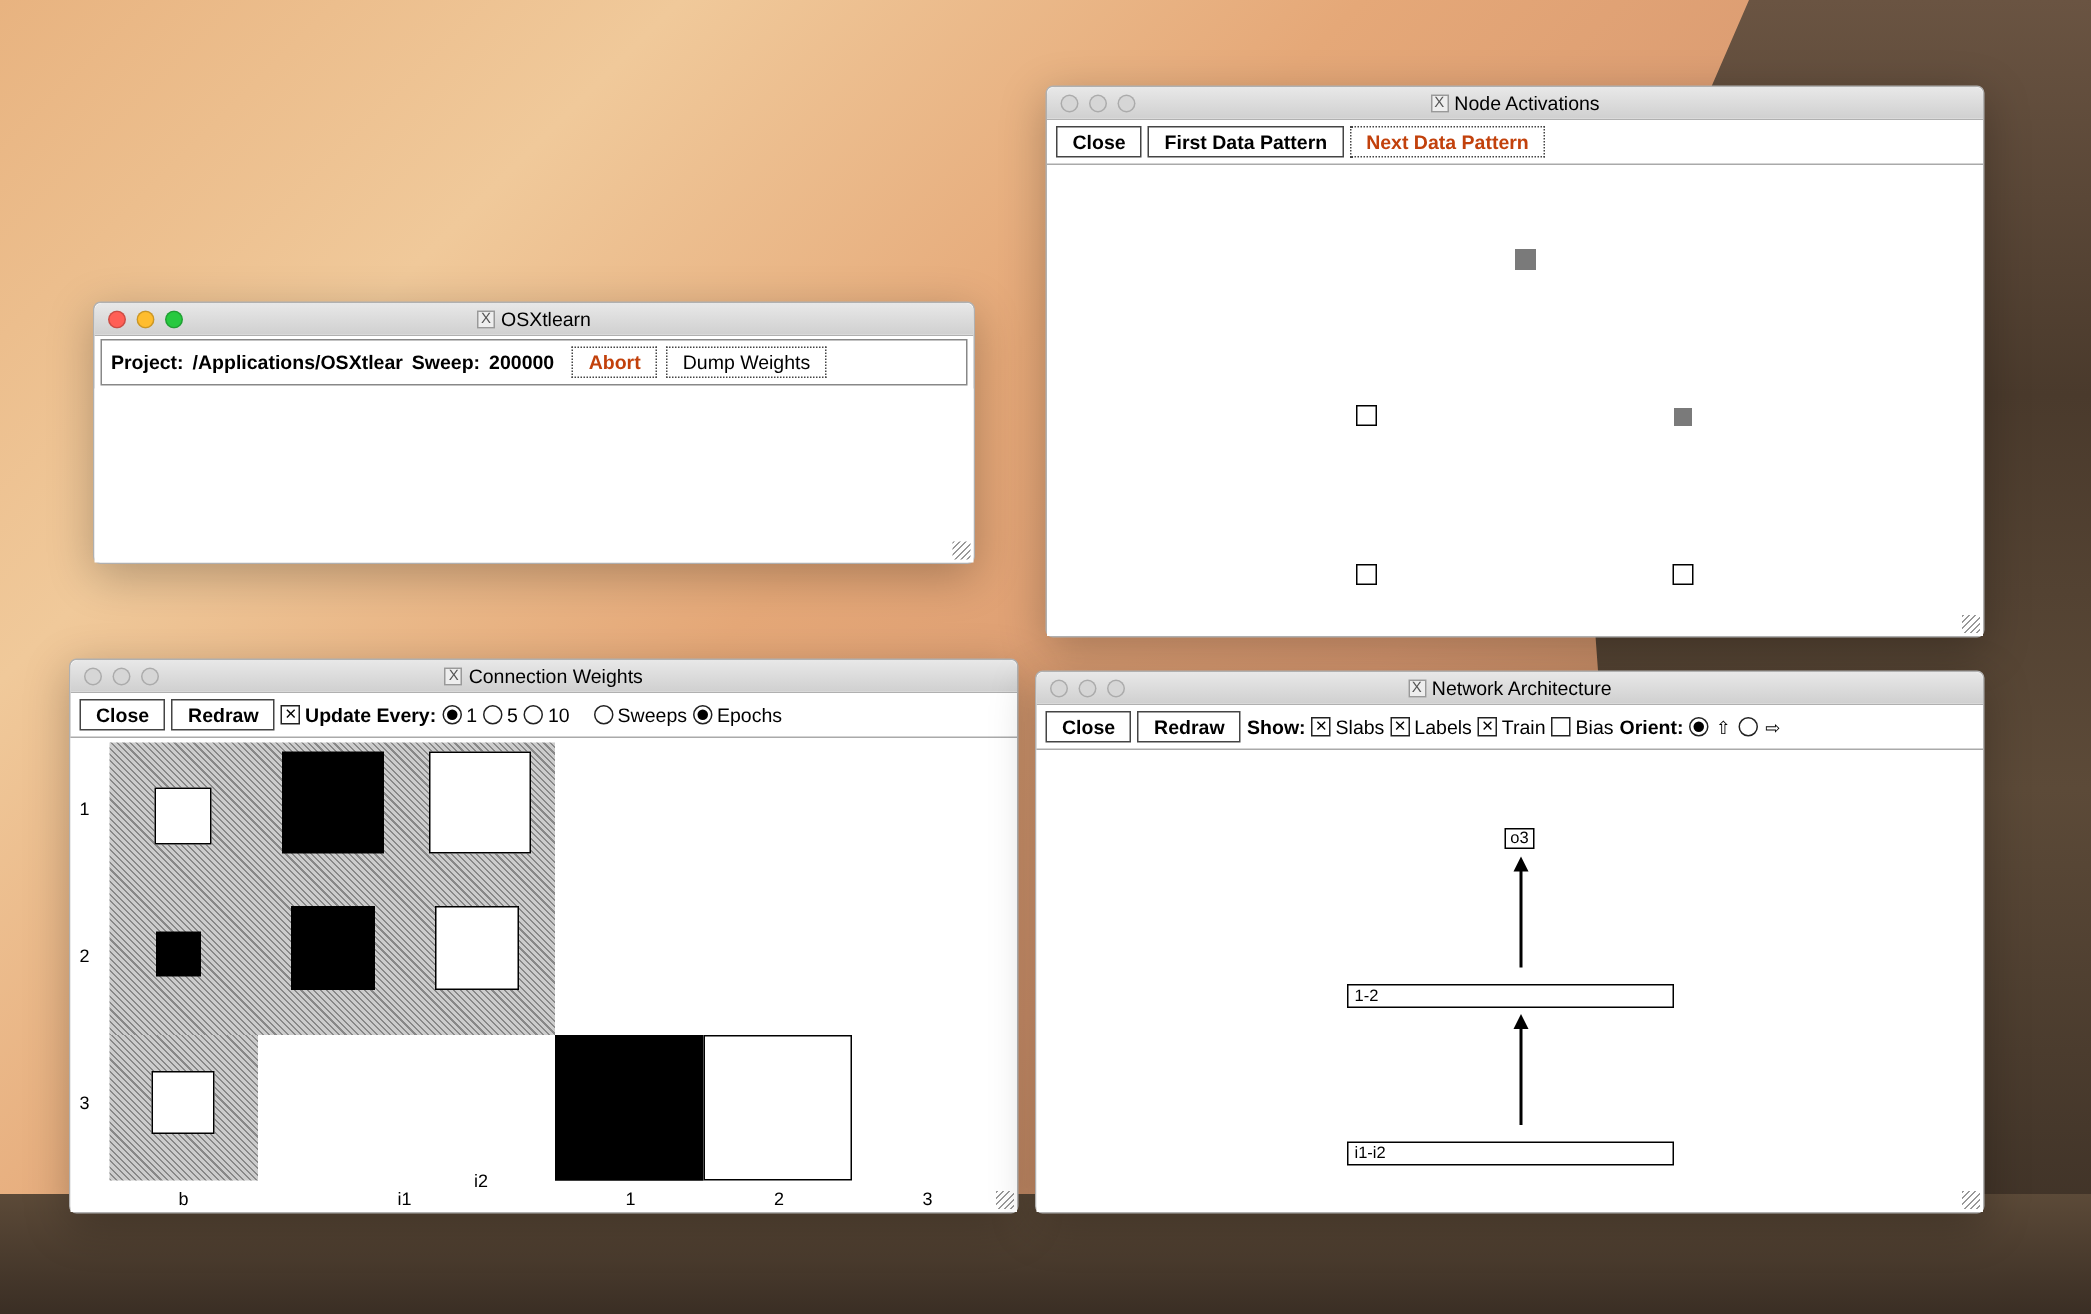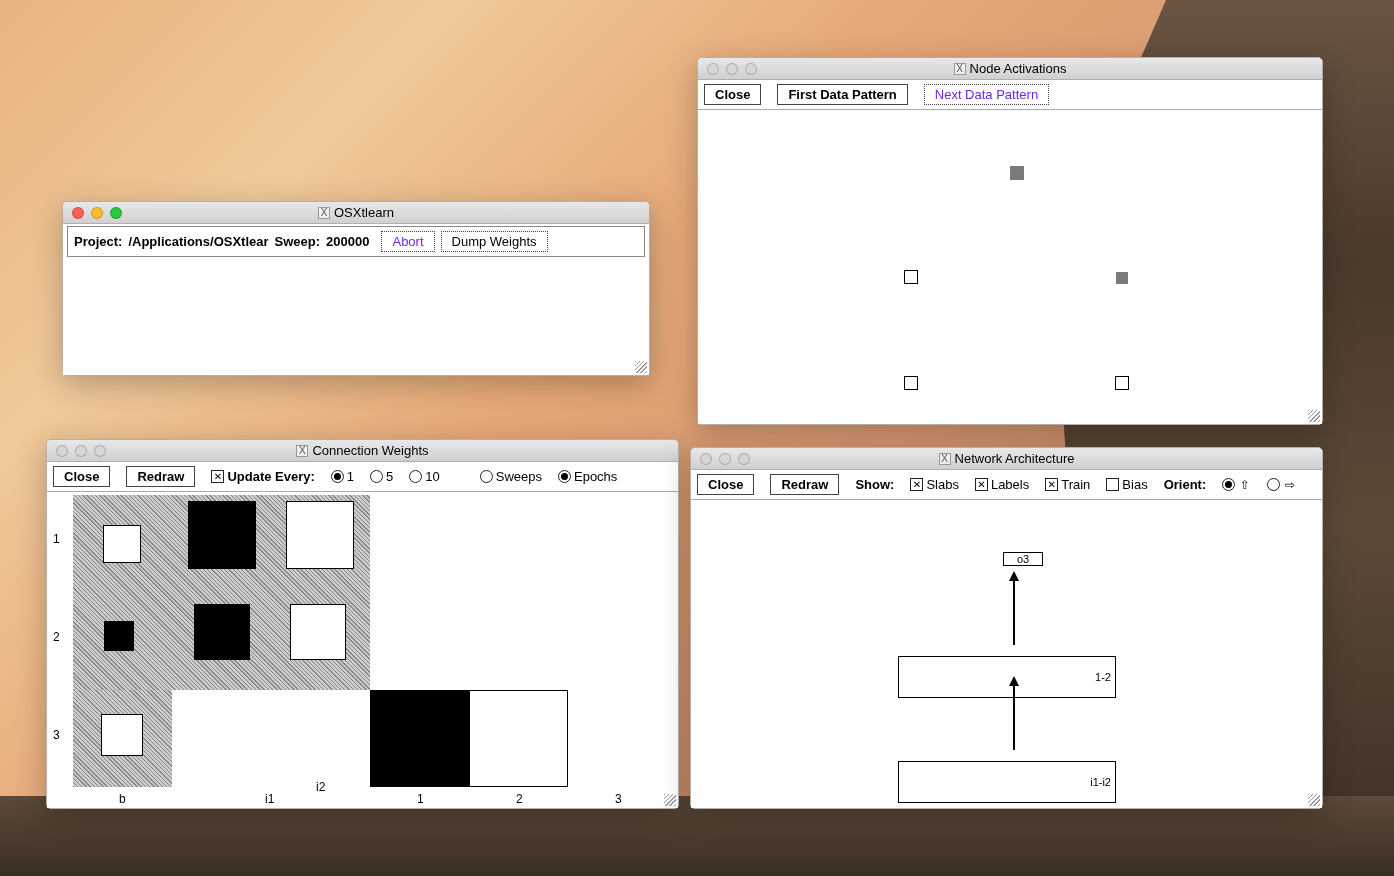--- a/index.html
+++ b/index.html
@@ -38,26 +38,26 @@
 .tl { width: 12px; height: 12px; border-radius: 50%; border: 0.5px solid rgba(0,0,0,0.2); }
 .tl.red { background: #ff5f56; }
 .tl.yellow { background: #ffbd2e; }
 .tl.green { background: #27c93f; }
 .tl.inactive { background: #d6d6d6; }
 .title-ctr { position: absolute; left: 0; right: 0; text-align: center; pointer-events: none; display: flex; align-items: center; justify-content: center; gap: 4px; }
 .xicon { width: 12px; height: 12px; display: inline-flex; align-items: center; justify-content: center; font-size: 10px; color: #555; border: 1px solid #999; background: #eee; }
 .menubar { display: flex; gap: 14px; padding: 4px 8px; font-size: 14px; border-bottom: 1px solid #ccc; }
 .menubar span { cursor: default; }
 .toolbar-row { display: flex; align-items: center; padding: 4px 6px; gap: 6px; font-size: 13px; border: 1px solid #888; margin: 2px 4px; flex-wrap: nowrap; }
-.toolbar { display: flex; align-items: center; padding: 4px 6px; gap: 16px; font-size: 13px; border-bottom: 1px solid #aaa; flex-wrap: nowrap; }
+.toolbar { display: flex; align-items: center; padding: 4px 6px; gap: 4px; font-size: 13px; border-bottom: 1px solid #aaa; flex-wrap: nowrap; }
 .btn {
   border: 1px solid #444; background: #fff; padding: 2px 10px; font-size: 13px; font-weight: bold;
   cursor: pointer; font-family: "Lucida Grande", Arial, sans-serif;
 }
-.btn.disabled { color: #6d28d9; font-weight: normal; }
+.btn.disabled { color: #c2410c; font-weight: bold; }
 .btn.dotted { border-style: dotted; }
 .label { font-weight: bold; }
 .radio, .checkbox { display: inline-flex; align-items: center; gap: 3px; cursor: pointer; }
 .radio-dot { width: 13px; height: 13px; border: 1.5px solid #222; border-radius: 50%; display: inline-flex; align-items: center; justify-content: center; }
 .radio-dot.checked::after { content: ""; width: 7px; height: 7px; background: #000; border-radius: 50%; }
 .checkbox-box { width: 13px; height: 13px; border: 1.5px solid #222; display: inline-flex; align-items: center; justify-content: center; background: #fff; }
 .checkbox-box.checked::after { content: "✕"; font-size: 10px; line-height: 1; color: #000; }
 .content { flex: 1; position: relative; background: #fff; overflow: hidden; }
 .resize-grip { position: absolute; right: 2px; bottom: 2px; width: 12px; height: 12px;
   background: repeating-linear-gradient(135deg, #999 0, #999 1px, transparent 1px, transparent 3px); }
@@ -76,21 +76,21 @@
 #w-conn { left: 46px; top: 439px; width: 633px; height: 370px; }
 #w-conn .hatch {
   background-image: repeating-linear-gradient(45deg, #888 0, #888 1px, #ccc 1px, #ccc 3px);
 }
 #w-conn .cell { position: absolute; }
 #w-conn .rowlabel { position: absolute; font-size: 12px; }
 #w-conn .collabel { position: absolute; font-size: 12px; }
 
 
 #w-net { left: 690px; top: 447px; width: 633px; height: 362px; }
-#w-net .slab { position: absolute; border: 1px solid #000; font-size: 11px; padding: 14px 4px; background: #fff; text-align: right; }
+#w-net .slab { position: absolute; border: 1px solid #000; font-size: 11px; padding: 1px 4px; background: #fff; }
 #w-net .arrow-line { position: absolute; width: 2px; background: #000; }
 #w-net .arrow-head { position: absolute; width: 0; height: 0; border-left: 5px solid transparent; border-right: 5px solid transparent; border-bottom: 10px solid #000; }
 .orient-icon { width: 13px; height: 13px; display: inline-flex; align-items: center; justify-content: center; font-size: 12px; }
 </style>
 </head>
 <body>
 
 <div class="rock"></div>
 <div class="rock2"></div>
 
@@ -256,21 +256,21 @@
     <span class="radio">
         <span class="radio-dot checked"></span>
         <span class="orient-icon">⇧</span>
       </span>
     <span class="radio">
         <span class="radio-dot"></span>
         <span class="orient-icon">⇨</span>
       </span>
   </div>
   <div class="content">
-    <div class="slab" style="left:312px; top:52px; width:40px; text-align:center; padding:0;">o3</div>
+    <div class="slab" style="left:312px; top:52px; width:20px; text-align:center; padding:0;">o3</div>
     <div class="arrow-head" style="left:318px; top:71px;"></div>
     <div class="arrow-line" style="left:322px; top:80px; height:65px;"></div>
     <div class="slab" style="left:207px; top:156px; width:218px;">1-2</div>
     <div class="arrow-head" style="left:318px; top:176px;"></div>
     <div class="arrow-line" style="left:322px; top:185px; height:65px;"></div>
     <div class="slab" style="left:207px; top:261px; width:218px;">i1-i2</div>
     <div class="resize-grip"></div>
   </div>
 </div>
 

